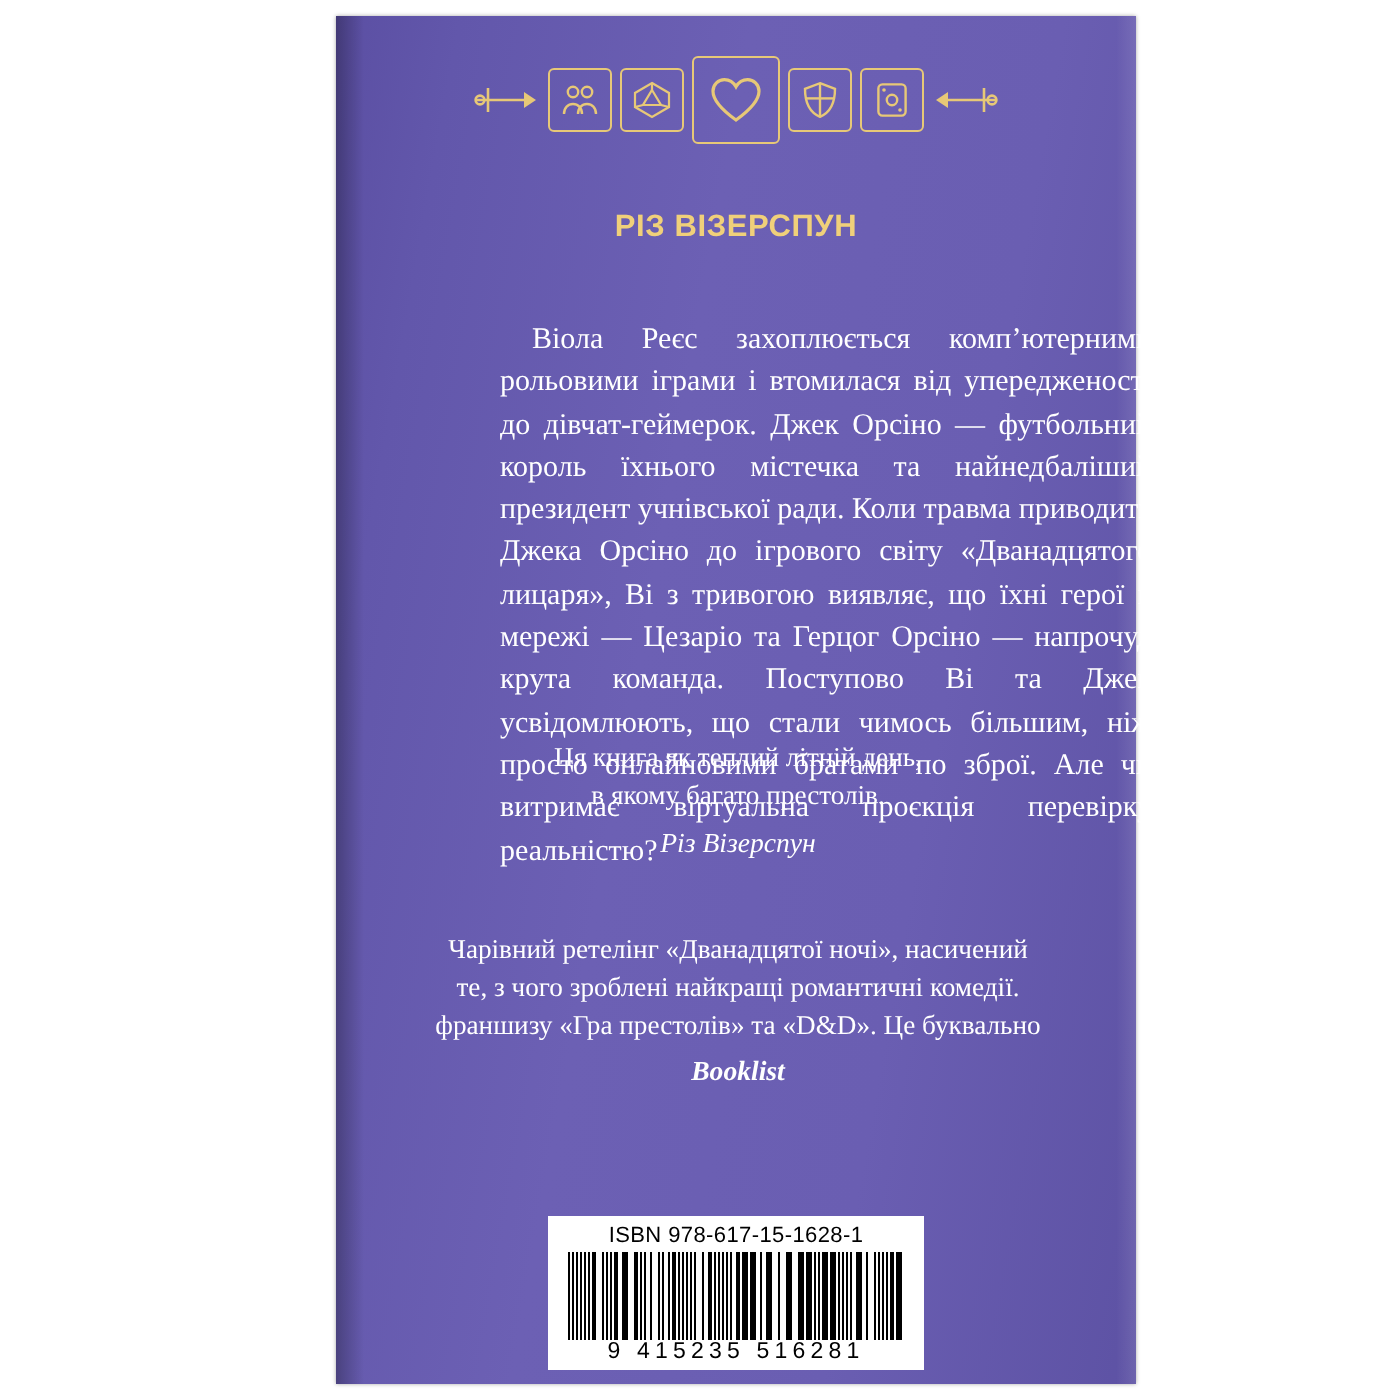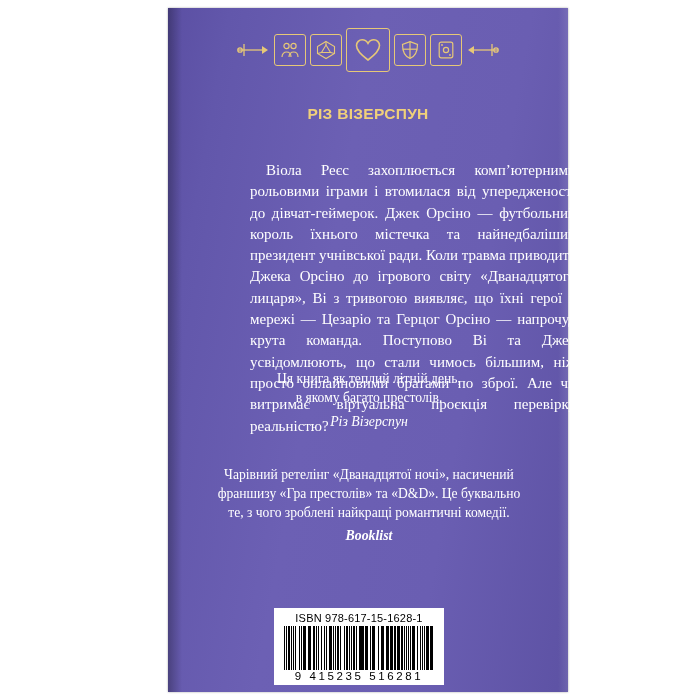--- a/index.html
+++ b/index.html
@@ -137,21 +137,21 @@
     color: #f2f2f2;
     font-family: "Liberation Sans", sans-serif;
     font-size: 12.5px;
     letter-spacing: 0.5px;
     font-weight: bold;
   }
   .barcode-wrap {
     position: absolute;
     left: 106px;
     top: 600px;
-    width: 170px;
+    width: 188px;
     background: #ffffff;
     padding: 4px 0 2px 0;
     box-sizing: border-box;
   }
   .isbn-text {
     text-align: center;
     font-family: "Liberation Sans", sans-serif;
     font-size: 11px;
     color: #000;
     letter-spacing: 0.2px;
@@ -253,22 +253,22 @@
   <div class="blurb">Віола Реєс захоплюється комп’ютерними рольовими іграми і втомилася від упередженості до дівчат-геймерок. Джек Орсіно — футбольний король їхнього містечка та найнедбаліший президент учнівської ради. Коли травма приводить Джека Орсіно до ігрового світу «Дванадцятого лицаря», Ві з тривогою виявляє, що їхні герої в мережі — Цезаріо та Герцог Орсіно — напрочуд крута команда. Поступово Ві та Джек усвідомлюють, що стали чимось більшим, ніж просто онлайновими братами по зброї. Але чи витримає віртуальна проєкція перевірку реальністю?</div>
 
   <div class="quote-block" id="quote-one">
     <div>Ця книга як теплий літній день,</div>
     <div>в якому багато престолів.</div>
     <div class="quote-source">Різ Візерспун</div>
   </div>
 
   <div class="quote-block" id="quote-two">
     <div>Чарівний ретелінг «Дванадцятої ночі», насичений</div>
+    <div>те, з чого зроблені найкращі романтичні комедії.</div>
     <div>франшизу «Гра престолів» та «D&amp;D». Це буквально</div>
-    <div>те, з чого зроблені найкращі романтичні комедії.</div>
     <div class="quote-source bold-italic">Booklist</div>
   </div>
 
 
   <div class="barcode-wrap">
     <div class="isbn-text">ISBN 978-617-15-1628-1</div>
     <div class="bars" id="barcode-bars">
         <span style="width: 1px; background: rgb(0, 0, 0);"></span>
         <span style="width: 1px; background: transparent;"></span>
         <span style="width: 1px; background: rgb(0, 0, 0);"></span>

